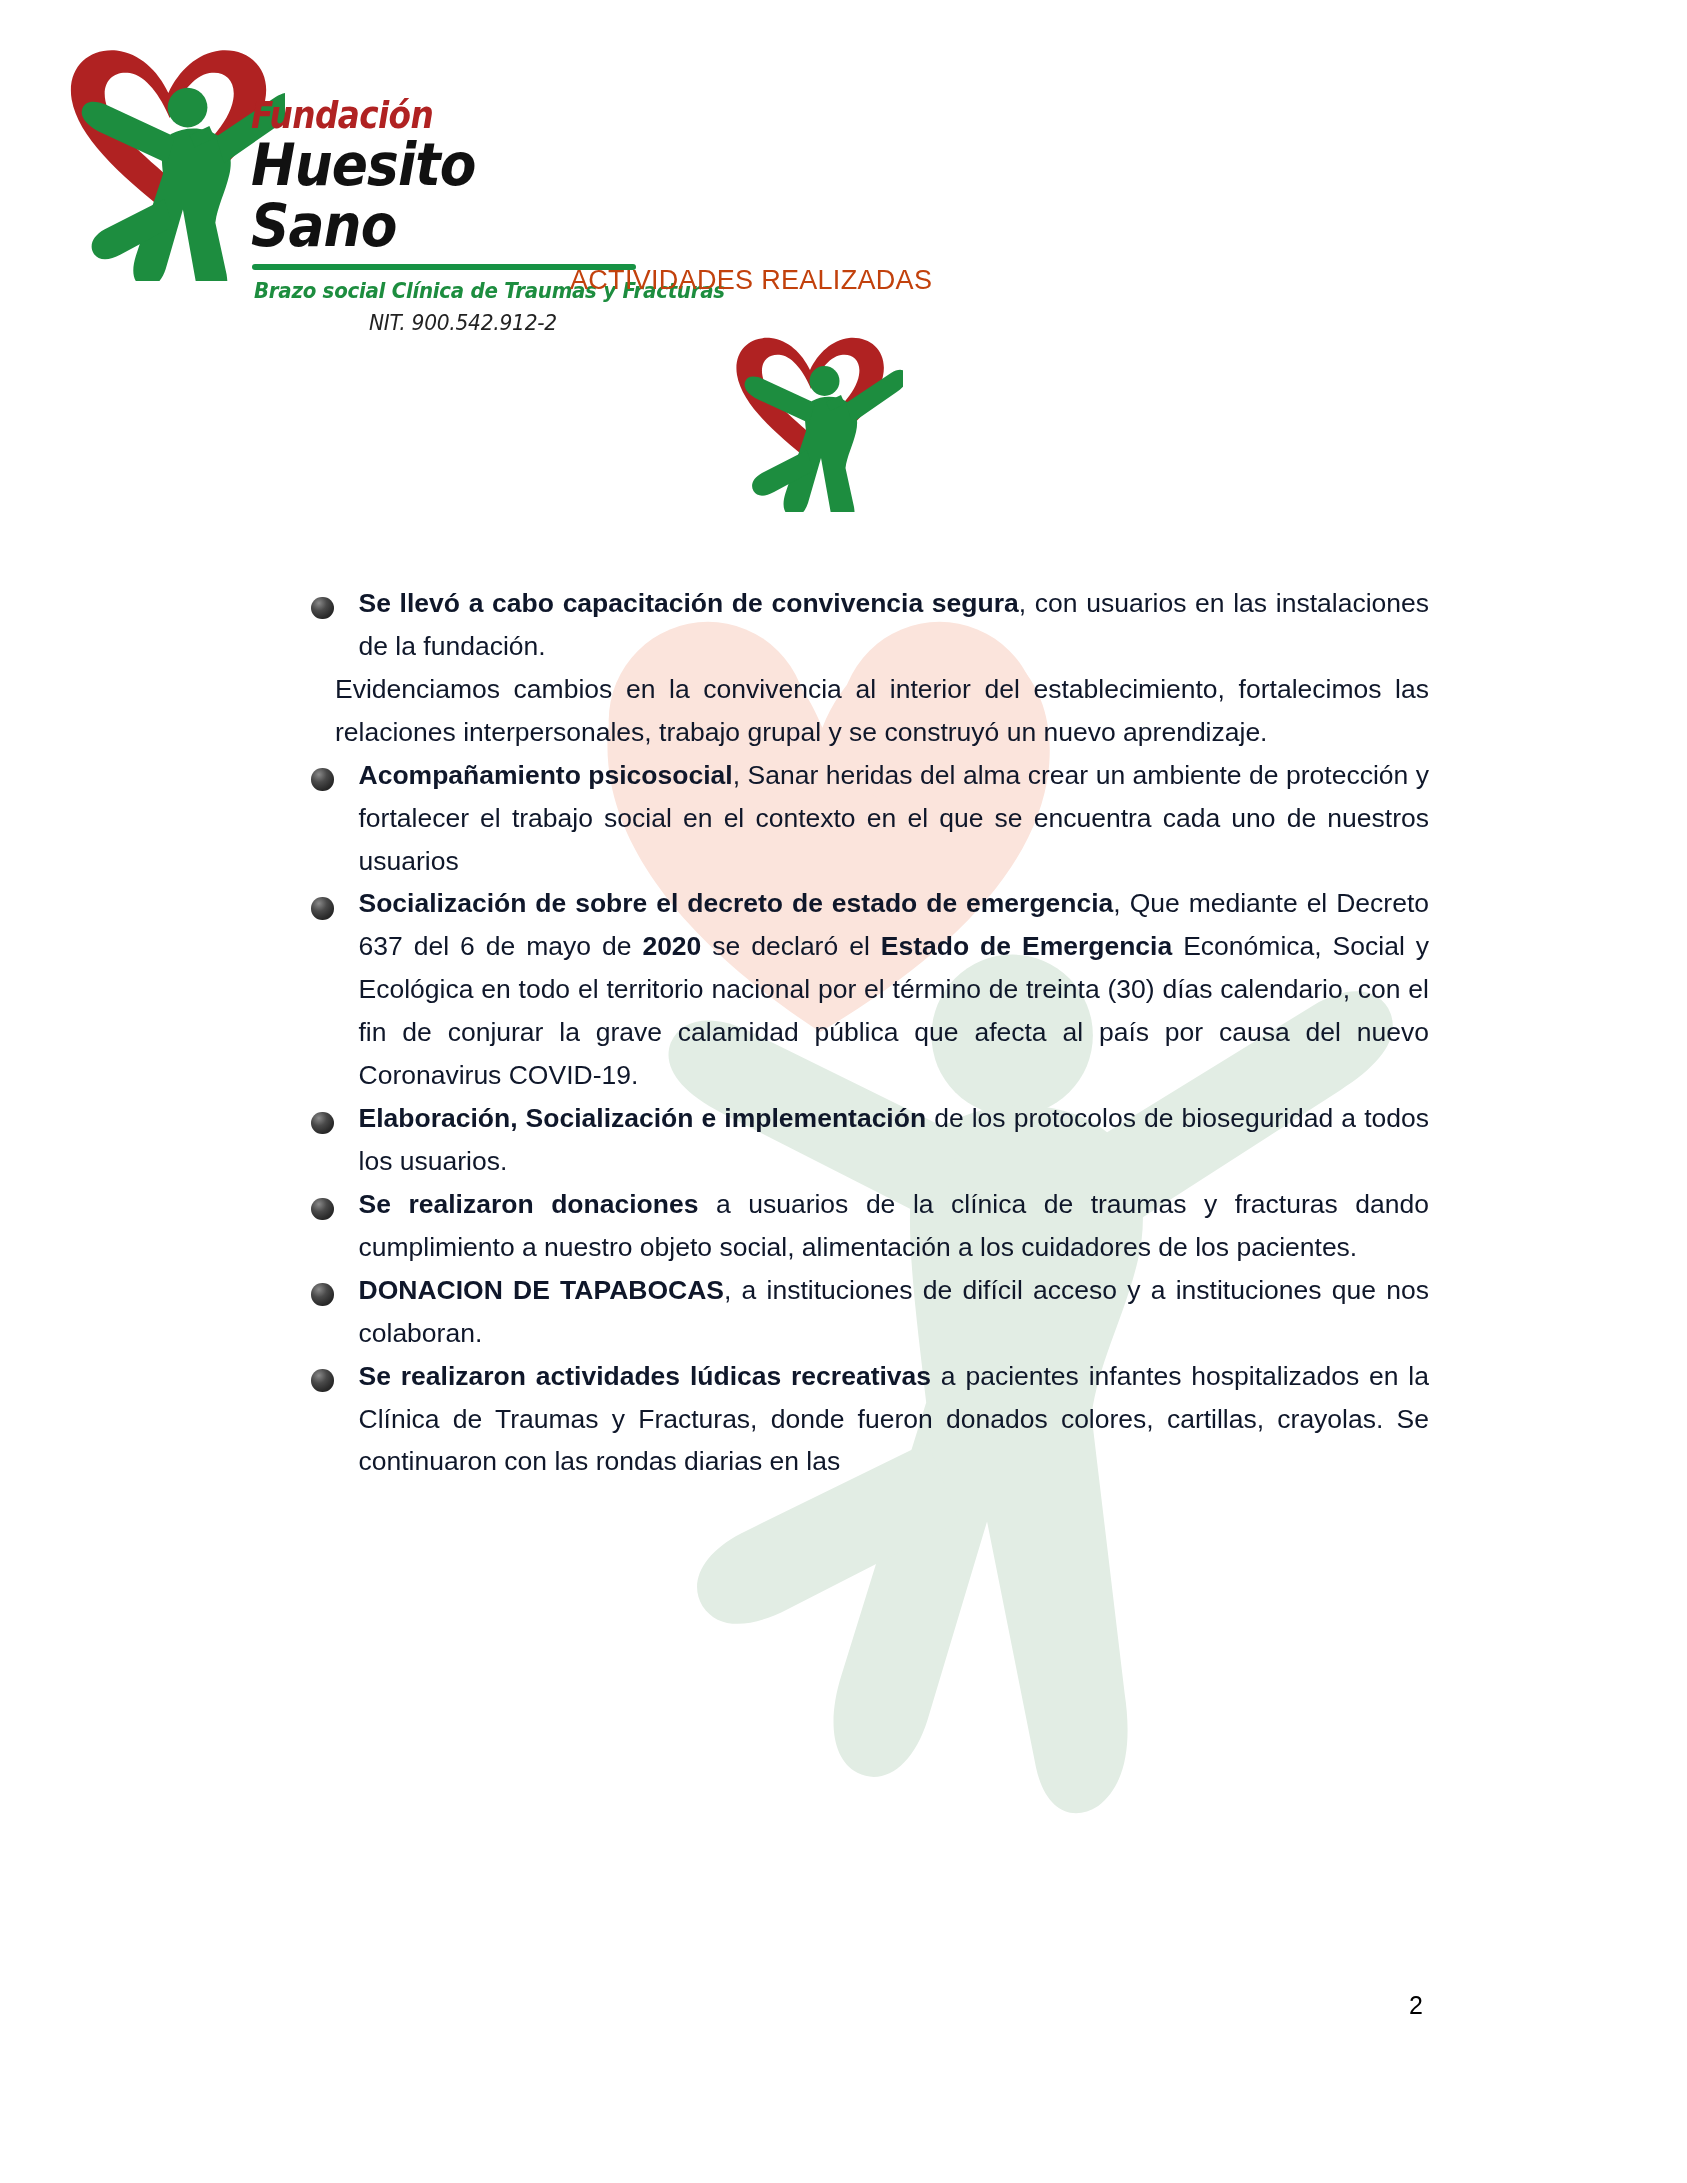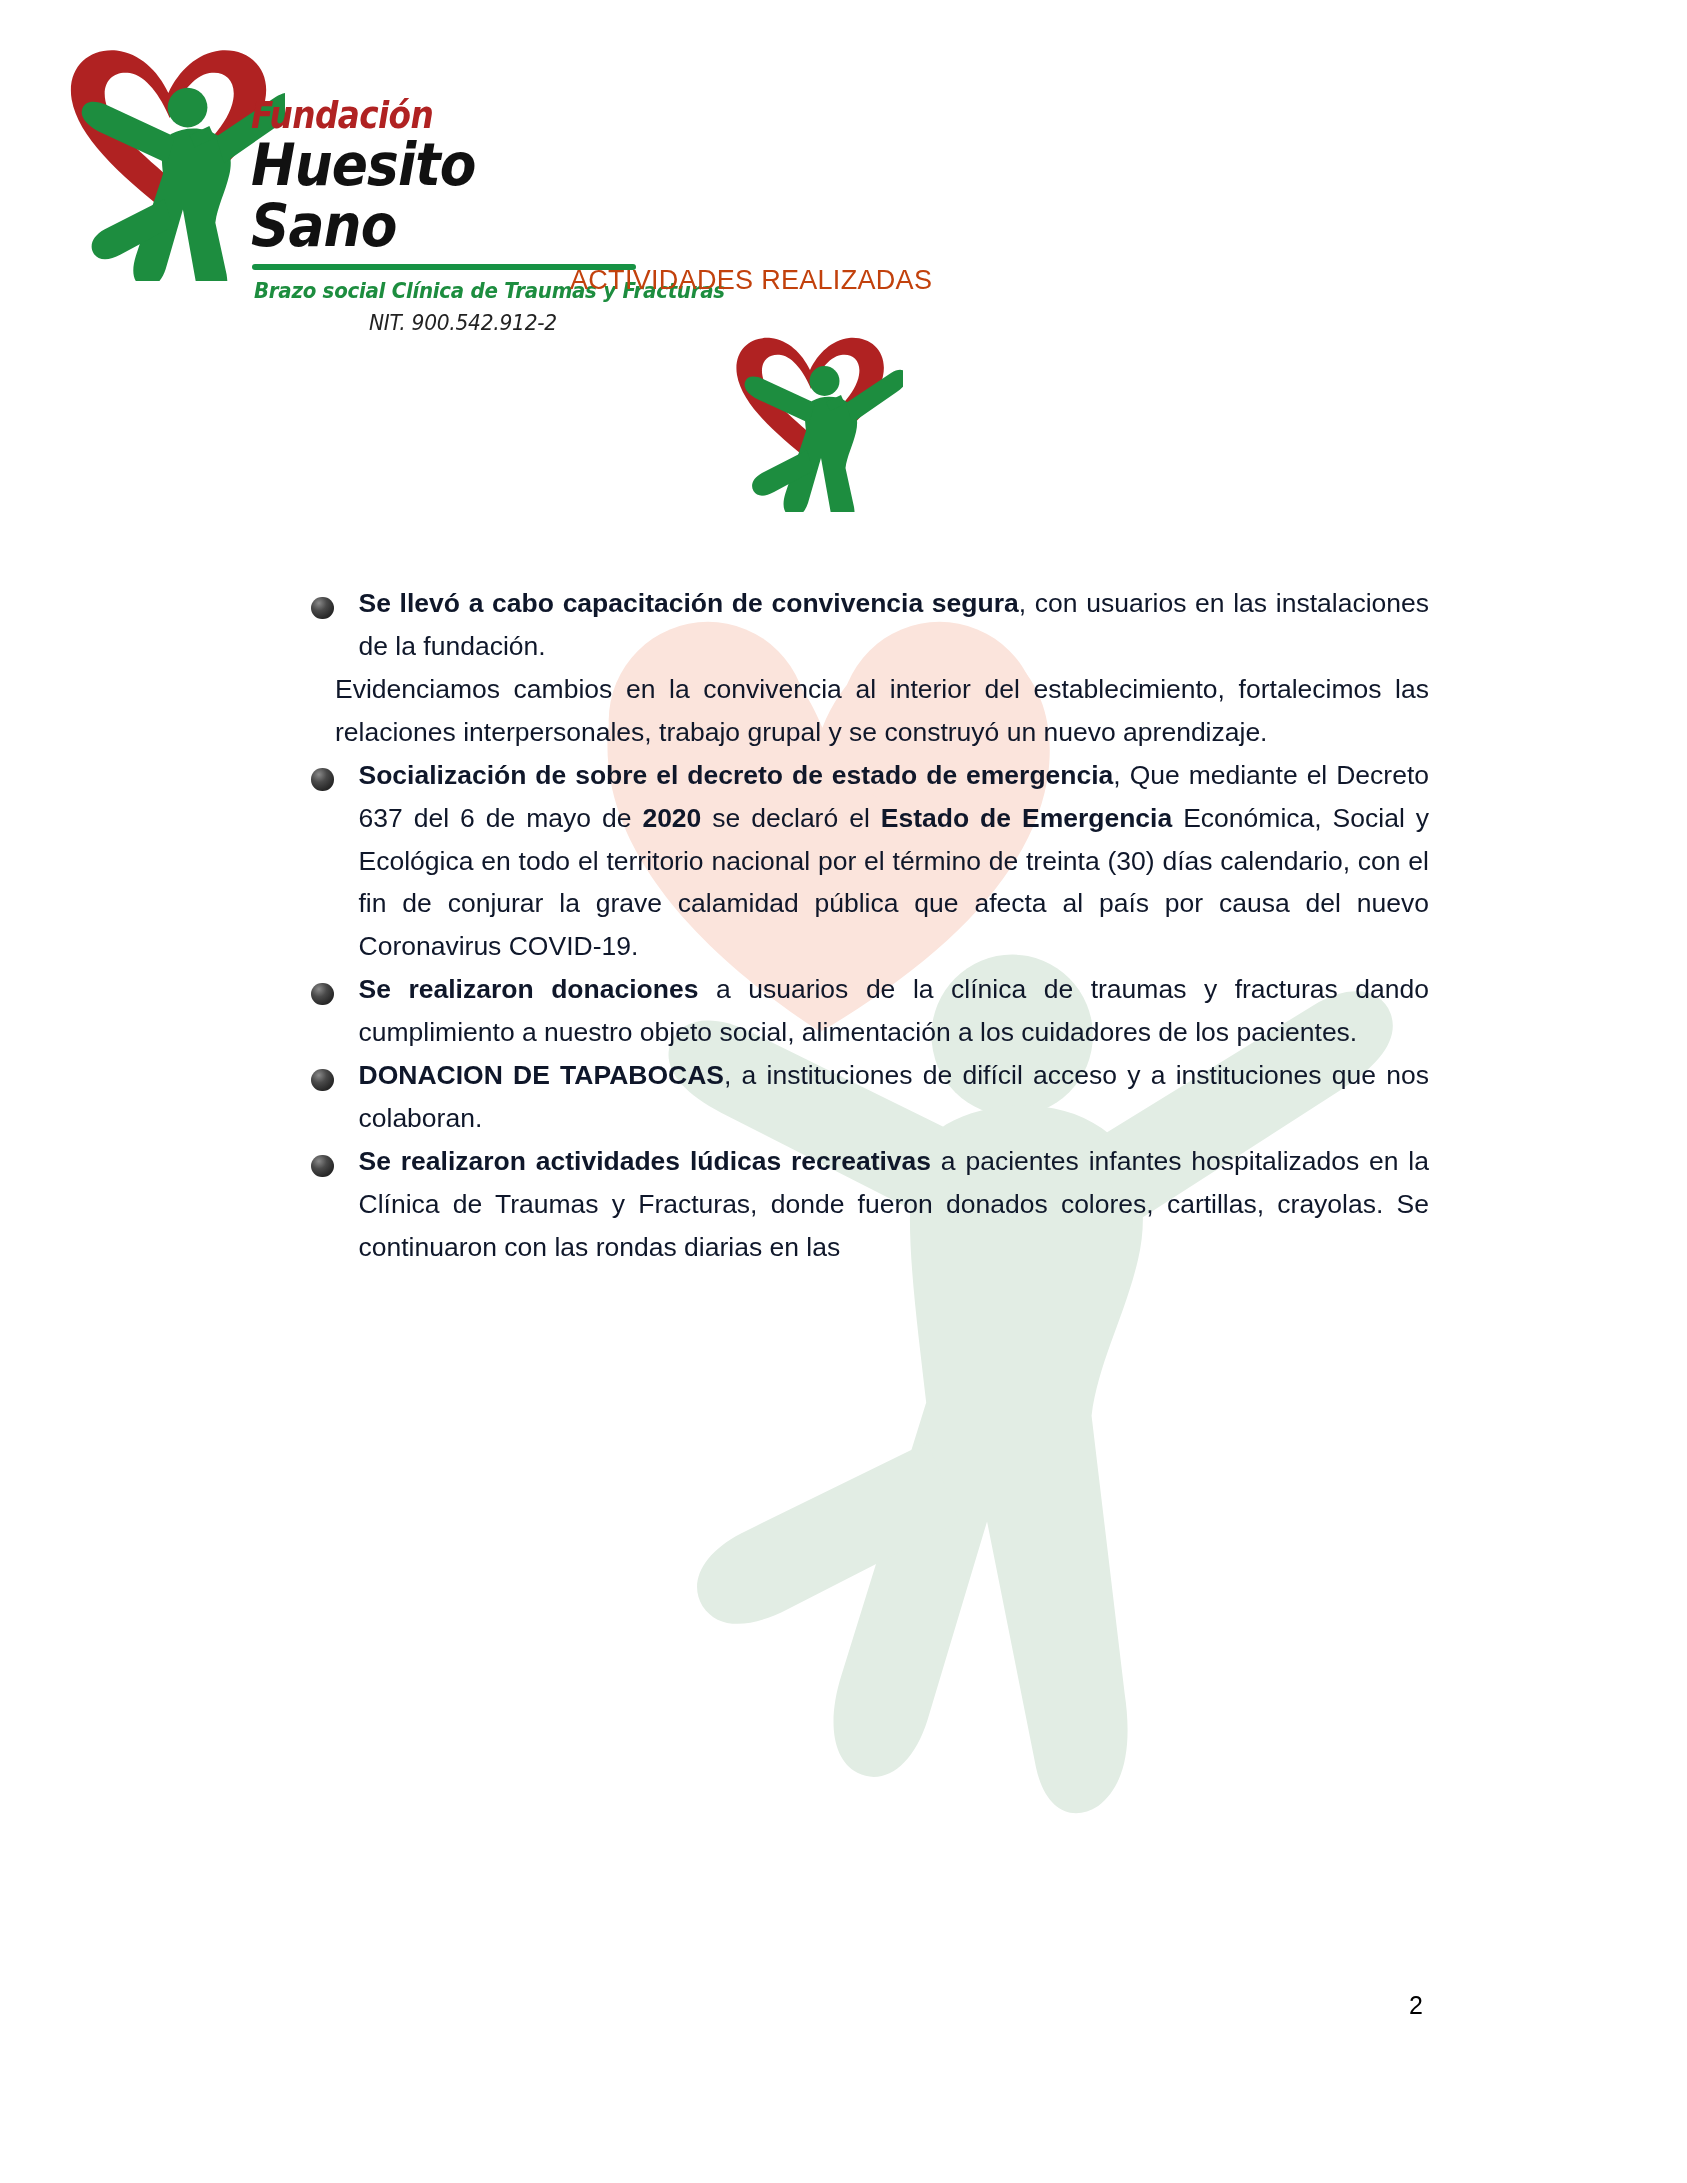--- a/index.html
+++ b/index.html
@@ -352,26 +352,34 @@
 
     <div class="bullet-row">
       <span class="bullet-dot"></span>
       <div class="bullet-text"><b>Se llevó a cabo capacitación de convivencia segura</b><span>, con usuarios en las instalaciones de la fundación.</span></div>
     </div>
 
     <div class="plain-wrap">
       <div class="plain-para">Evidenciamos cambios en la convivencia al interior del establecimiento, fortalecimos las relaciones interpersonales, trabajo grupal y se construyó un nuevo aprendizaje.</div>
     </div>
 
+    <div class="bullet-row">
+      <span class="bullet-dot"></span>
+      <div class="bullet-text"><b>Acompañamiento psicosocial</b><span>, Sanar heridas del alma crear un ambiente de protección y fortalecer el trabajo social en el contexto en el que se encuentra cada uno de nuestros usuarios</span></div>
+    </div>
 
     <div class="bullet-row">
       <span class="bullet-dot"></span>
       <div class="bullet-text"><b>Socialización de sobre el decreto de estado de emergencia</b><span>, Que mediante el Decreto 637 del 6 de mayo de </span><b>2020</b><span> se declaró el </span><b>Estado de Emergencia</b><span> Económica, Social y Ecológica en todo el territorio nacional por el término de treinta (30) días calendario, con el fin de conjurar la grave calamidad pública que afecta al país por causa del nuevo Coronavirus COVID-19.</span></div>
     </div>
 
+    <div class="bullet-row">
+      <span class="bullet-dot"></span>
+      <div class="bullet-text"><b>Elaboración, Socialización e implementación</b><span> de los protocolos de bioseguridad a todos los usuarios.</span></div>
+    </div>
 
     <div class="bullet-row">
       <span class="bullet-dot"></span>
       <div class="bullet-text"><b>Se realizaron donaciones</b><span> a usuarios de la clínica de traumas y fracturas dando cumplimiento a nuestro objeto social, alimentación a los cuidadores de los pacientes.</span></div>
     </div>
 
     <div class="bullet-row">
       <span class="bullet-dot"></span>
       <div class="bullet-text"><b>DONACION DE TAPABOCAS</b><span>, a instituciones de difícil acceso y a instituciones que nos colaboran.</span></div>
     </div>

